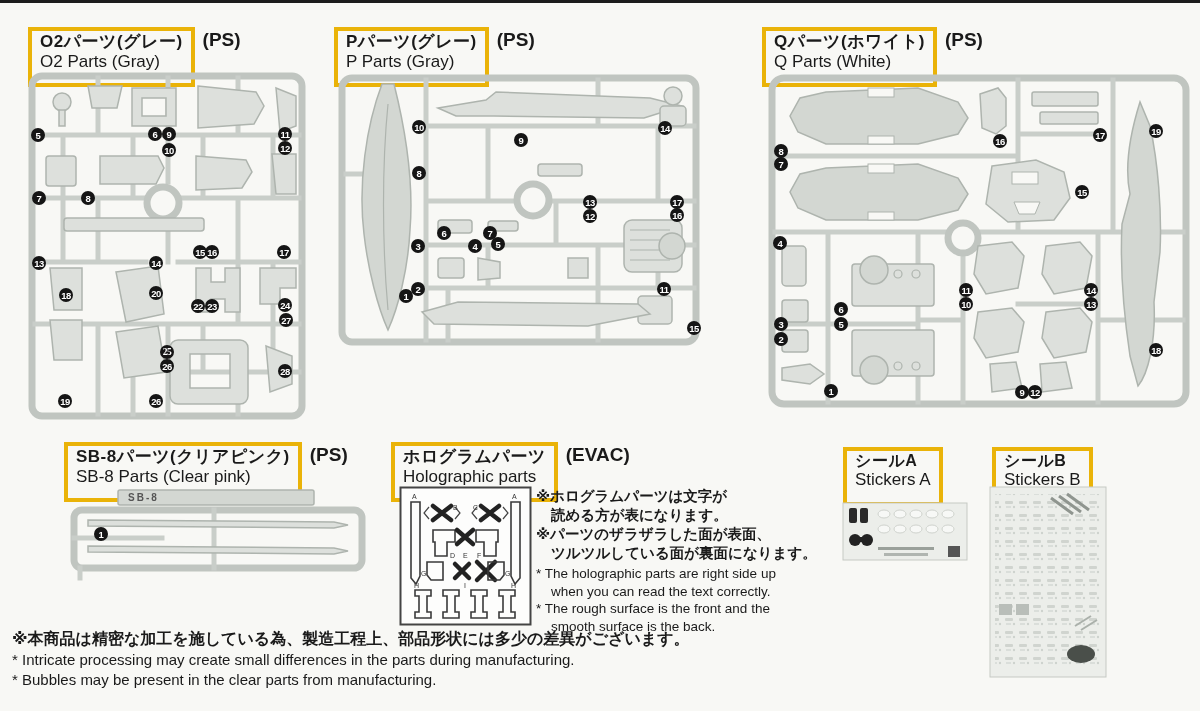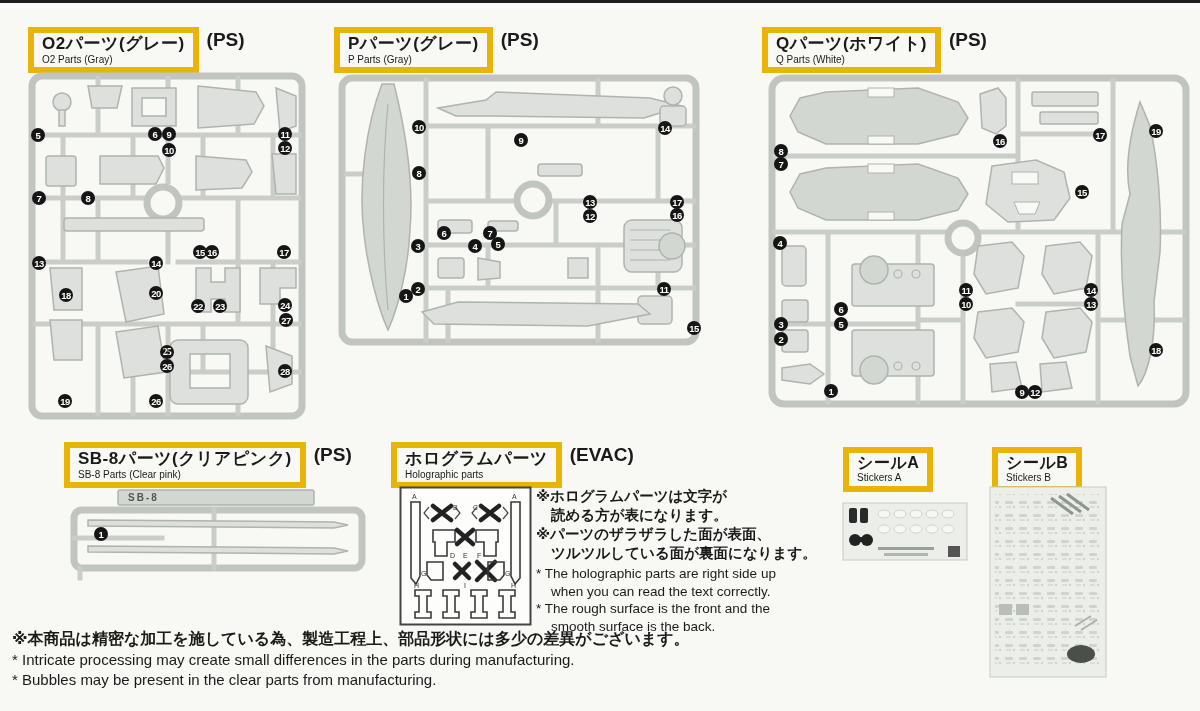--- a/index.html
+++ b/index.html
@@ -9,23 +9,23 @@
     --badge-bg:#151515; --badge-text:#ffffff;
     --sheet:#eceeea; --sheet-stroke:#c6c9c4;
   }
   *{margin:0;padding:0;box-sizing:border-box}
   html,body{background:#ddd}
   body{font-family:"Liberation Sans","DejaVu Sans",sans-serif;color:var(--ink)}
   .page{position:relative;width:1200px;height:711px;background:var(--page-bg);overflow:hidden}
   .top-rule{position:absolute;left:0;top:0;width:100%;height:3px;background:#1c1c1c}
 
   .hdr{position:absolute;display:flex;align-items:flex-start;gap:8px;white-space:nowrap}
-  .hdr .box{border:6px solid #eab308;padding:1px 8px 2px}
+  .hdr .box{border:4px solid #eab308;padding:1px 8px 12px}
   .hdr .jp{font-size:17px;font-weight:700;letter-spacing:.5px;line-height:1.15}
-  .hdr .en{font-size:10px;line-height:1.15}
+  .hdr .en{font-size:17px;line-height:1.15}
   .hdr .mat{font-size:19px;font-weight:700;padding-top:2px}
   .hdr.small .jp{font-size:16px}
 
   .runner{position:absolute}
   .runner svg{display:block}
   .frame{fill:none;stroke:var(--runner-stroke);stroke-width:7}
   .bar{fill:none;stroke:var(--bar);stroke-width:5;stroke-linecap:square}
   .part{fill:var(--part-fill);stroke:var(--part-stroke);stroke-width:1.5}
   .part2{fill:var(--part-fill2);stroke:var(--part-stroke);stroke-width:1.5}
   .ringhole{fill:var(--page-bg);stroke:var(--runner-stroke);stroke-width:7}
@@ -105,21 +105,21 @@
       <div class="badge" style="left: 11px; top: 126px;">7</div>
       <div class="badge" style="left: 60px; top: 126px;">8</div>
       <div class="badge" style="left: 11px; top: 191px;">13</div>
       <div class="badge" style="left: 128px; top: 191px;">14</div>
       <div class="badge" style="left: 172px; top: 180px;">15</div>
       <div class="badge" style="left: 184px; top: 180px;">16</div>
       <div class="badge" style="left: 256px; top: 180px;">17</div>
       <div class="badge" style="left: 38px; top: 223px;">18</div>
       <div class="badge" style="left: 128px; top: 221px;">20</div>
       <div class="badge" style="left: 170px; top: 234px;">22</div>
-      <div class="badge" style="left: 184px; top: 234px; margin-left: 8px;">23</div>
+      <div class="badge" style="left: 184px; top: 234px;">23</div>
       <div class="badge" style="left: 257px; top: 233px;">24</div>
       <div class="badge" style="left: 258px; top: 248px;">27</div>
       <div class="badge" style="left: 139px; top: 280px; font-family: Liberation Serif, serif;">25</div>
       <div class="badge" style="left: 139px; top: 294px;">26</div>
       <div class="badge" style="left: 257px; top: 299px;">28</div>
       <div class="badge" style="left: 37px; top: 329px;">19</div>
       <div class="badge" style="left: 128px; top: 329px;">26</div>
     </div>
 
   <div class="hdr" style="left:334px;top:27px">

